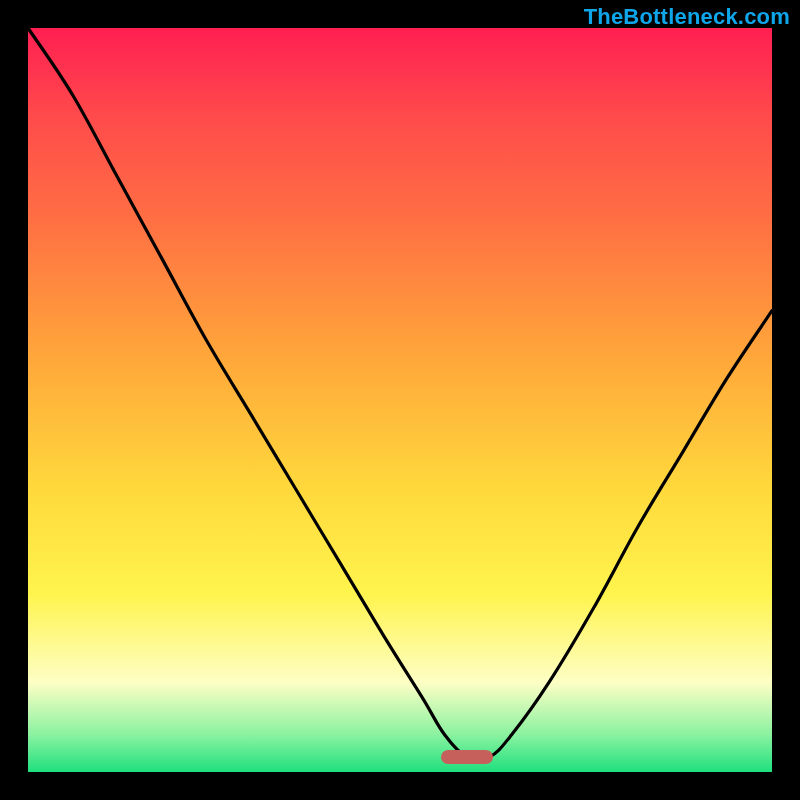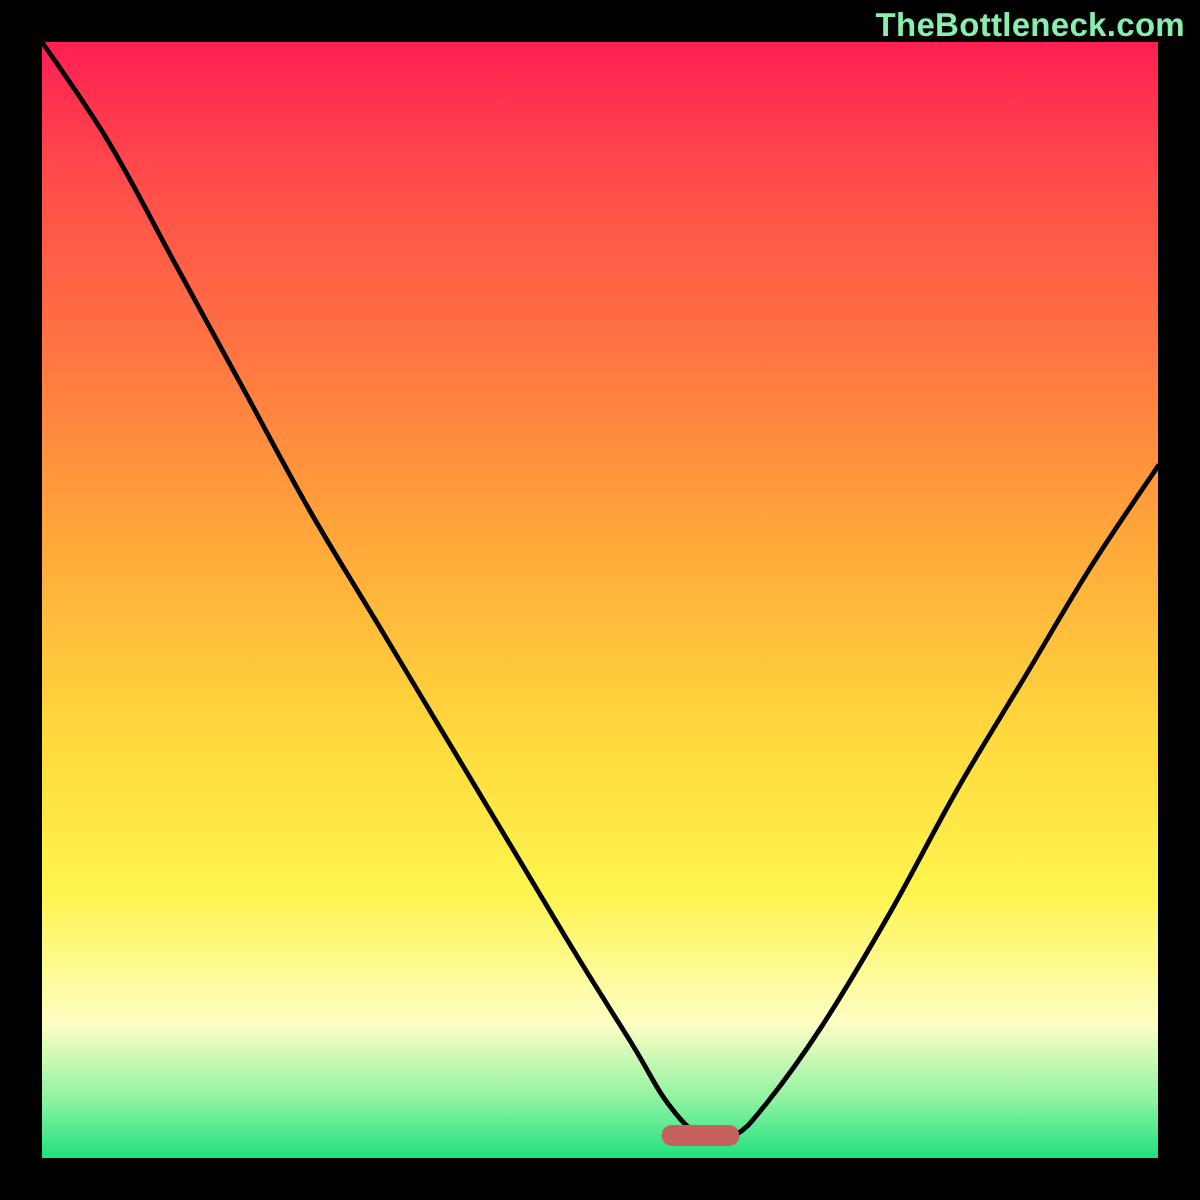--- a/index.html
+++ b/index.html
@@ -52,21 +52,21 @@
     border-radius: 7px;
     background: #c5605b;
   }
   .watermark {
     position: absolute;
     top: 4px;
     right: 10px;
     font-family: Arial, Helvetica, sans-serif;
     font-size: 22px;
     font-weight: bold;
-    color: #86efac;
+    color: #0ea5e9;
     letter-spacing: 0.2px;
   }
 </style>
 </head>
 <body>
 
 <div class="frame">
   <div class="watermark">TheBottleneck.com</div>
 
   <div class="plot">

